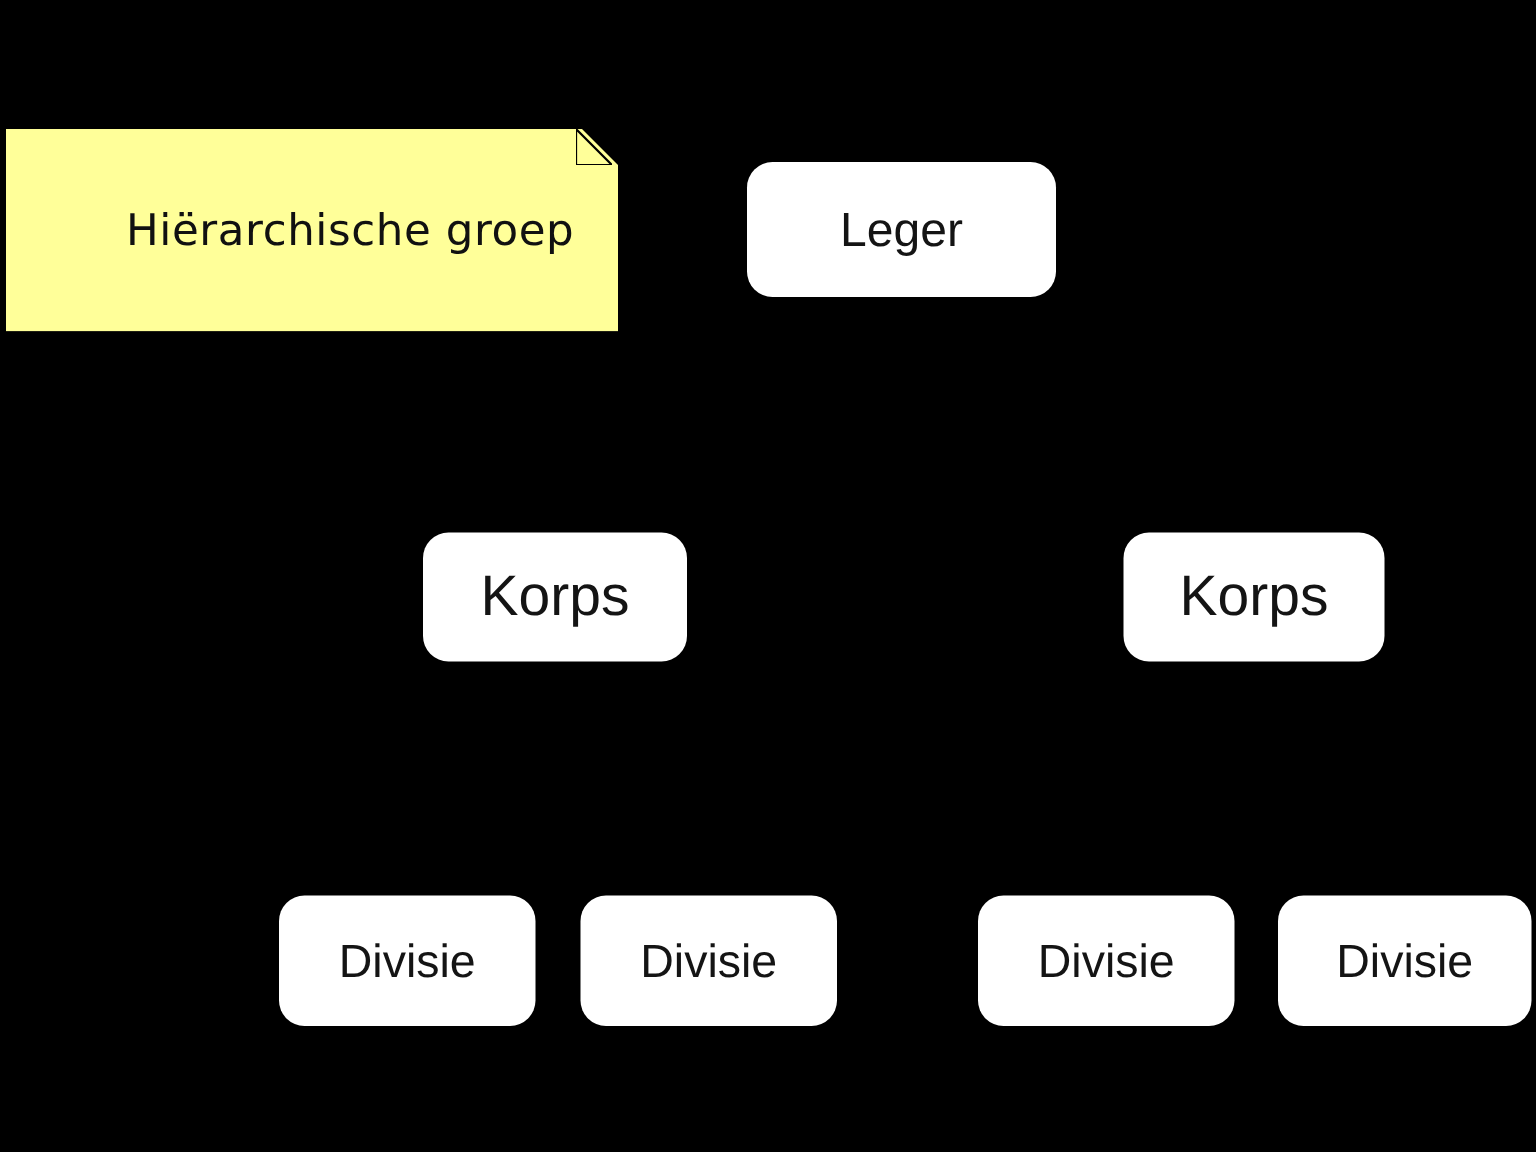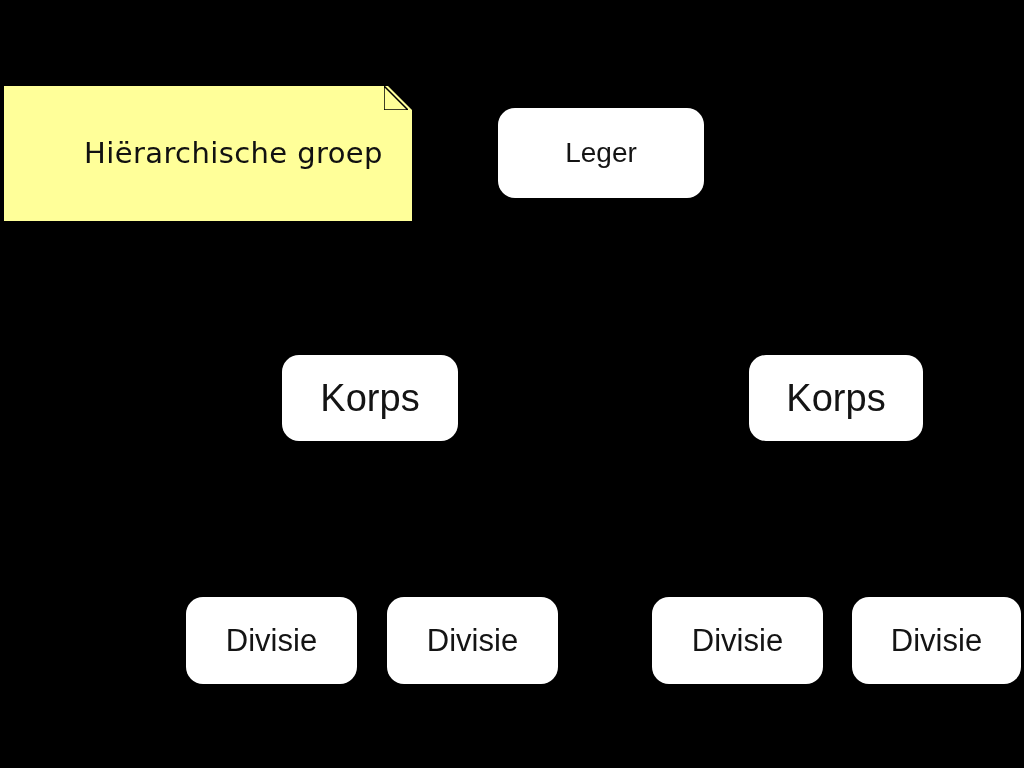--- a/index.html
+++ b/index.html
@@ -64,21 +64,21 @@
     align-items: center;
     justify-content: center;
     box-sizing: border-box;
     color: #141414;
     font-family: "Liberation Sans", sans-serif;
     font-weight: 400;
     line-height: 1;
     white-space: nowrap;
   }
 
-  .node-army    { left: 498px; top: 108px; width: 206px; height: 90px;  font-size: 28px; }
+  .node-army    { left: 498px; top: 108px; width: 206px; height: 90px;  font-size: 32px; }
   .node-corps   {               top: 355px;              height: 86px;  font-size: 38px; }
   .node-corps-1 { left: 282px; width: 176px; }
   .node-corps-2 { left: 749px; width: 174px; }
 
   .node-div     {               top: 597px;              height: 87px;  font-size: 31px; }
   .node-div-1   { left: 186px; width: 171px; }
   .node-div-2   { left: 387px; width: 171px; }
   .node-div-3   { left: 652px; width: 171px; }
   .node-div-4   { left: 852px; width: 169px; }
 </style>

